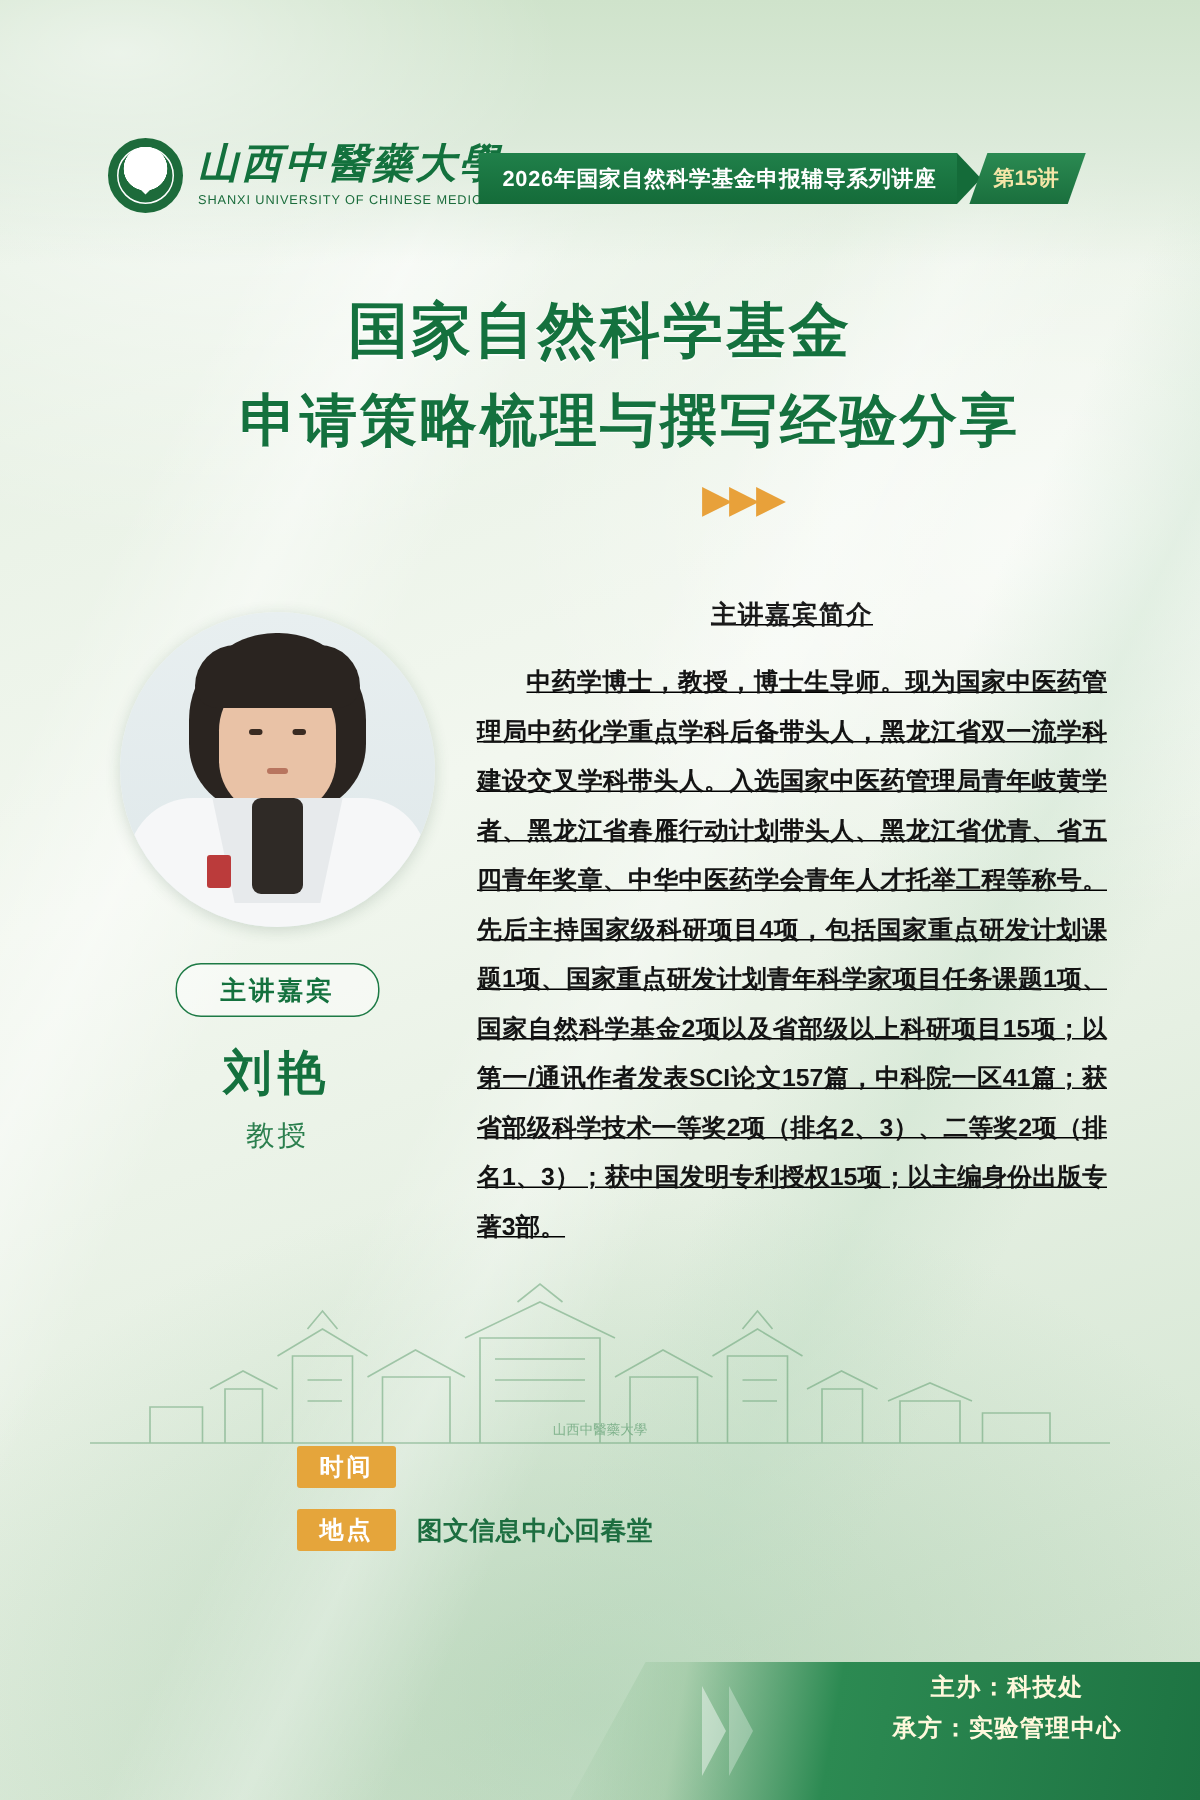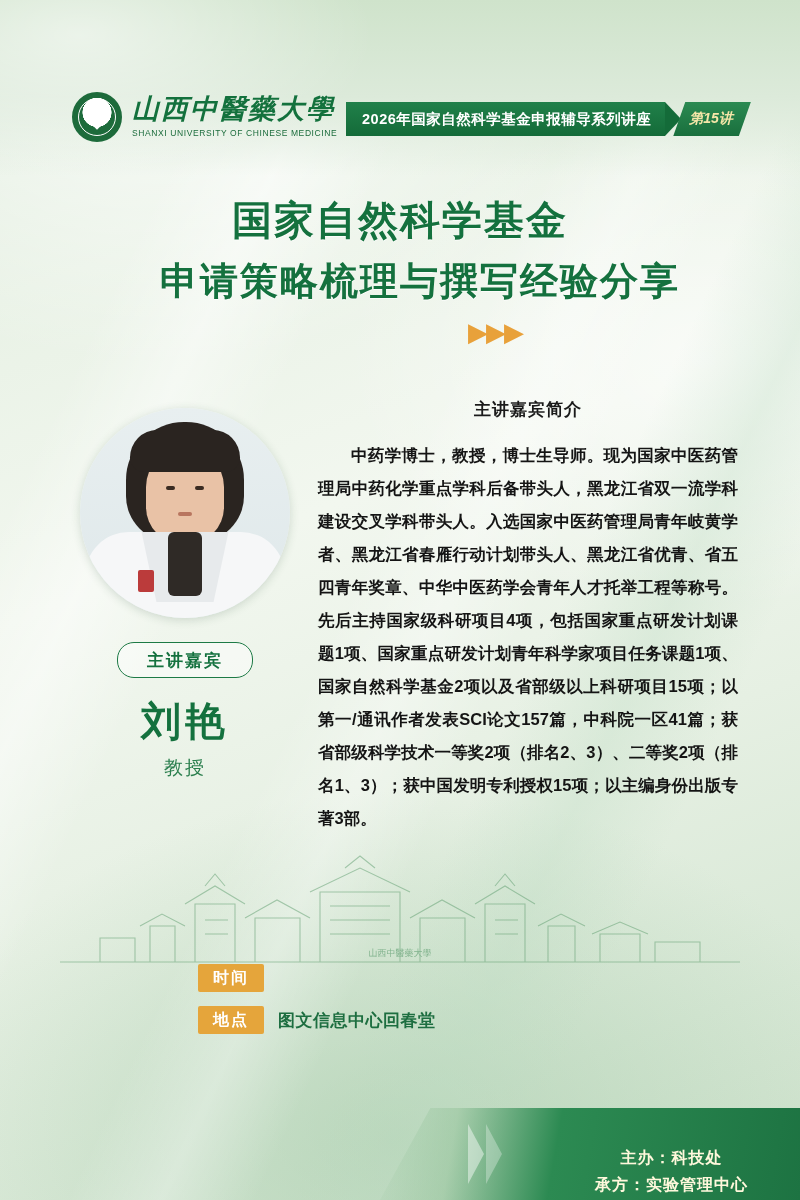--- a/index.html
+++ b/index.html
@@ -54,37 +54,37 @@
   .uni-names{display:flex;flex-direction:column;line-height:1;}
   .uni-cn{
     font-size:27px;color:#13713d;font-weight:bold;letter-spacing:2px;
     font-family:"Liberation Serif","DejaVu Serif",serif;
     font-style:italic;
   }
   .uni-en{
     margin-top:6px;font-size:8.5px;color:#1b6c3c;letter-spacing:.6px;
   }
   .ribbon{
-    position:absolute;left:346px;top:102px;height:34px;
+    position:absolute;left:319px;top:102px;height:34px;
     display:flex;align-items:stretch;
   }
   .ribbon-main{
     background:linear-gradient(180deg,#1f7a45,#13插);
     background:linear-gradient(180deg,#20804a,#146b39);
     color:#fff;font-size:14.5px;font-weight:bold;letter-spacing:.5px;
     display:flex;align-items:center;padding:0 14px 0 16px;
   }
   .ribbon-tail{
     width:0;height:0;border-top:17px solid transparent;border-bottom:17px solid transparent;
     border-left:16px solid #146b39;
   }
   .ribbon-badge{
     margin-left:-8px;display:flex;align-items:center;
     background:linear-gradient(180deg,#2b8a52,#1a6f3d);
-    color:#f5e6a8;font-size:14px;font-weight:bold;font-style:italic;
+    color:#f5e6a8;font-size:14px;font-weight:bold;
     padding:0 18px 0 16px;
     clip-path:polygon(12px 0,100% 0,calc(100% - 12px) 100%,0 100%);
     text-align:center;
   }
   
   .title-block{position:absolute;top:190px;left:0;right:0;text-align:center;}
   .title-line{
     font-family:"Liberation Serif","DejaVu Serif",serif;
     font-weight:bold;color:#14713e;
     font-size:40px;letter-spacing:2px;line-height:1.55;
@@ -144,27 +144,27 @@
   .portrait .badge{
     position:absolute;left:58px;bottom:26px;width:16px;height:22px;background:#bb3b3b;border-radius:2px;
   }
   .tag{
     margin:24px auto 16px;width:134px;height:34px;border-radius:17px;
     border:1.5px solid #1d7a45;color:#14713e;font-size:17px;font-weight:bold;
     display:flex;align-items:center;justify-content:center;letter-spacing:2px;
     background:rgba(255,255,255,.45);
   }
   .sp-name{
-    margin-top:14px;font-size:40px;color:#14713e;font-weight:bold;letter-spacing:4px;
+    margin-top:14px;font-size:32px;color:#14713e;font-weight:bold;letter-spacing:4px;
     font-family:"Liberation Serif","DejaVu Serif",serif;
   }
   .sp-role{margin-top:6px;font-size:19px;color:#2b7f4e;letter-spacing:2px;}
   
   .bio{
-    position:absolute;left:318px;top:398px;width:420px;
+    position:absolute;left:318px;top:398px;width:420px;text-decoration:underline;
   }
   .bio-title{
     text-align:center;font-size:17px;font-weight:bold;color:#1a1a1a;letter-spacing:1px;
   }
   .bio-text{
     margin-top:18px;font-size:16.5px;line-height:2.0;color:#141414;
     text-align:justify;text-indent:2em;font-weight:bold;
   }
   
   .campus{
@@ -195,21 +195,21 @@
     position:absolute;left:88px;top:16px;width:58px;height:60px;
   }
   .footer-chev span{
     position:absolute;top:0;width:0;height:0;
     border-top:30px solid transparent;border-bottom:30px solid transparent;
     border-left:16px solid rgba(255,255,255,.45);
   }
   .footer-chev span:nth-child(1){left:0;}
   .footer-chev span:nth-child(2){left:18px;border-left-color:rgba(255,255,255,.3);}
   .footer-text{
-    position:absolute;right:52px;top:36px;text-align:center;color:#fff8dc;
+    position:absolute;right:52px;top:4px;text-align:center;color:#fff8dc;
   }
   .footer-text div{font-size:16px;font-weight:bold;line-height:1.7;letter-spacing:1px;}
 </style>
 </head>
 <body>
 
 <div class="poster">
   <div class="streaks"></div>
 
   <div class="header">

